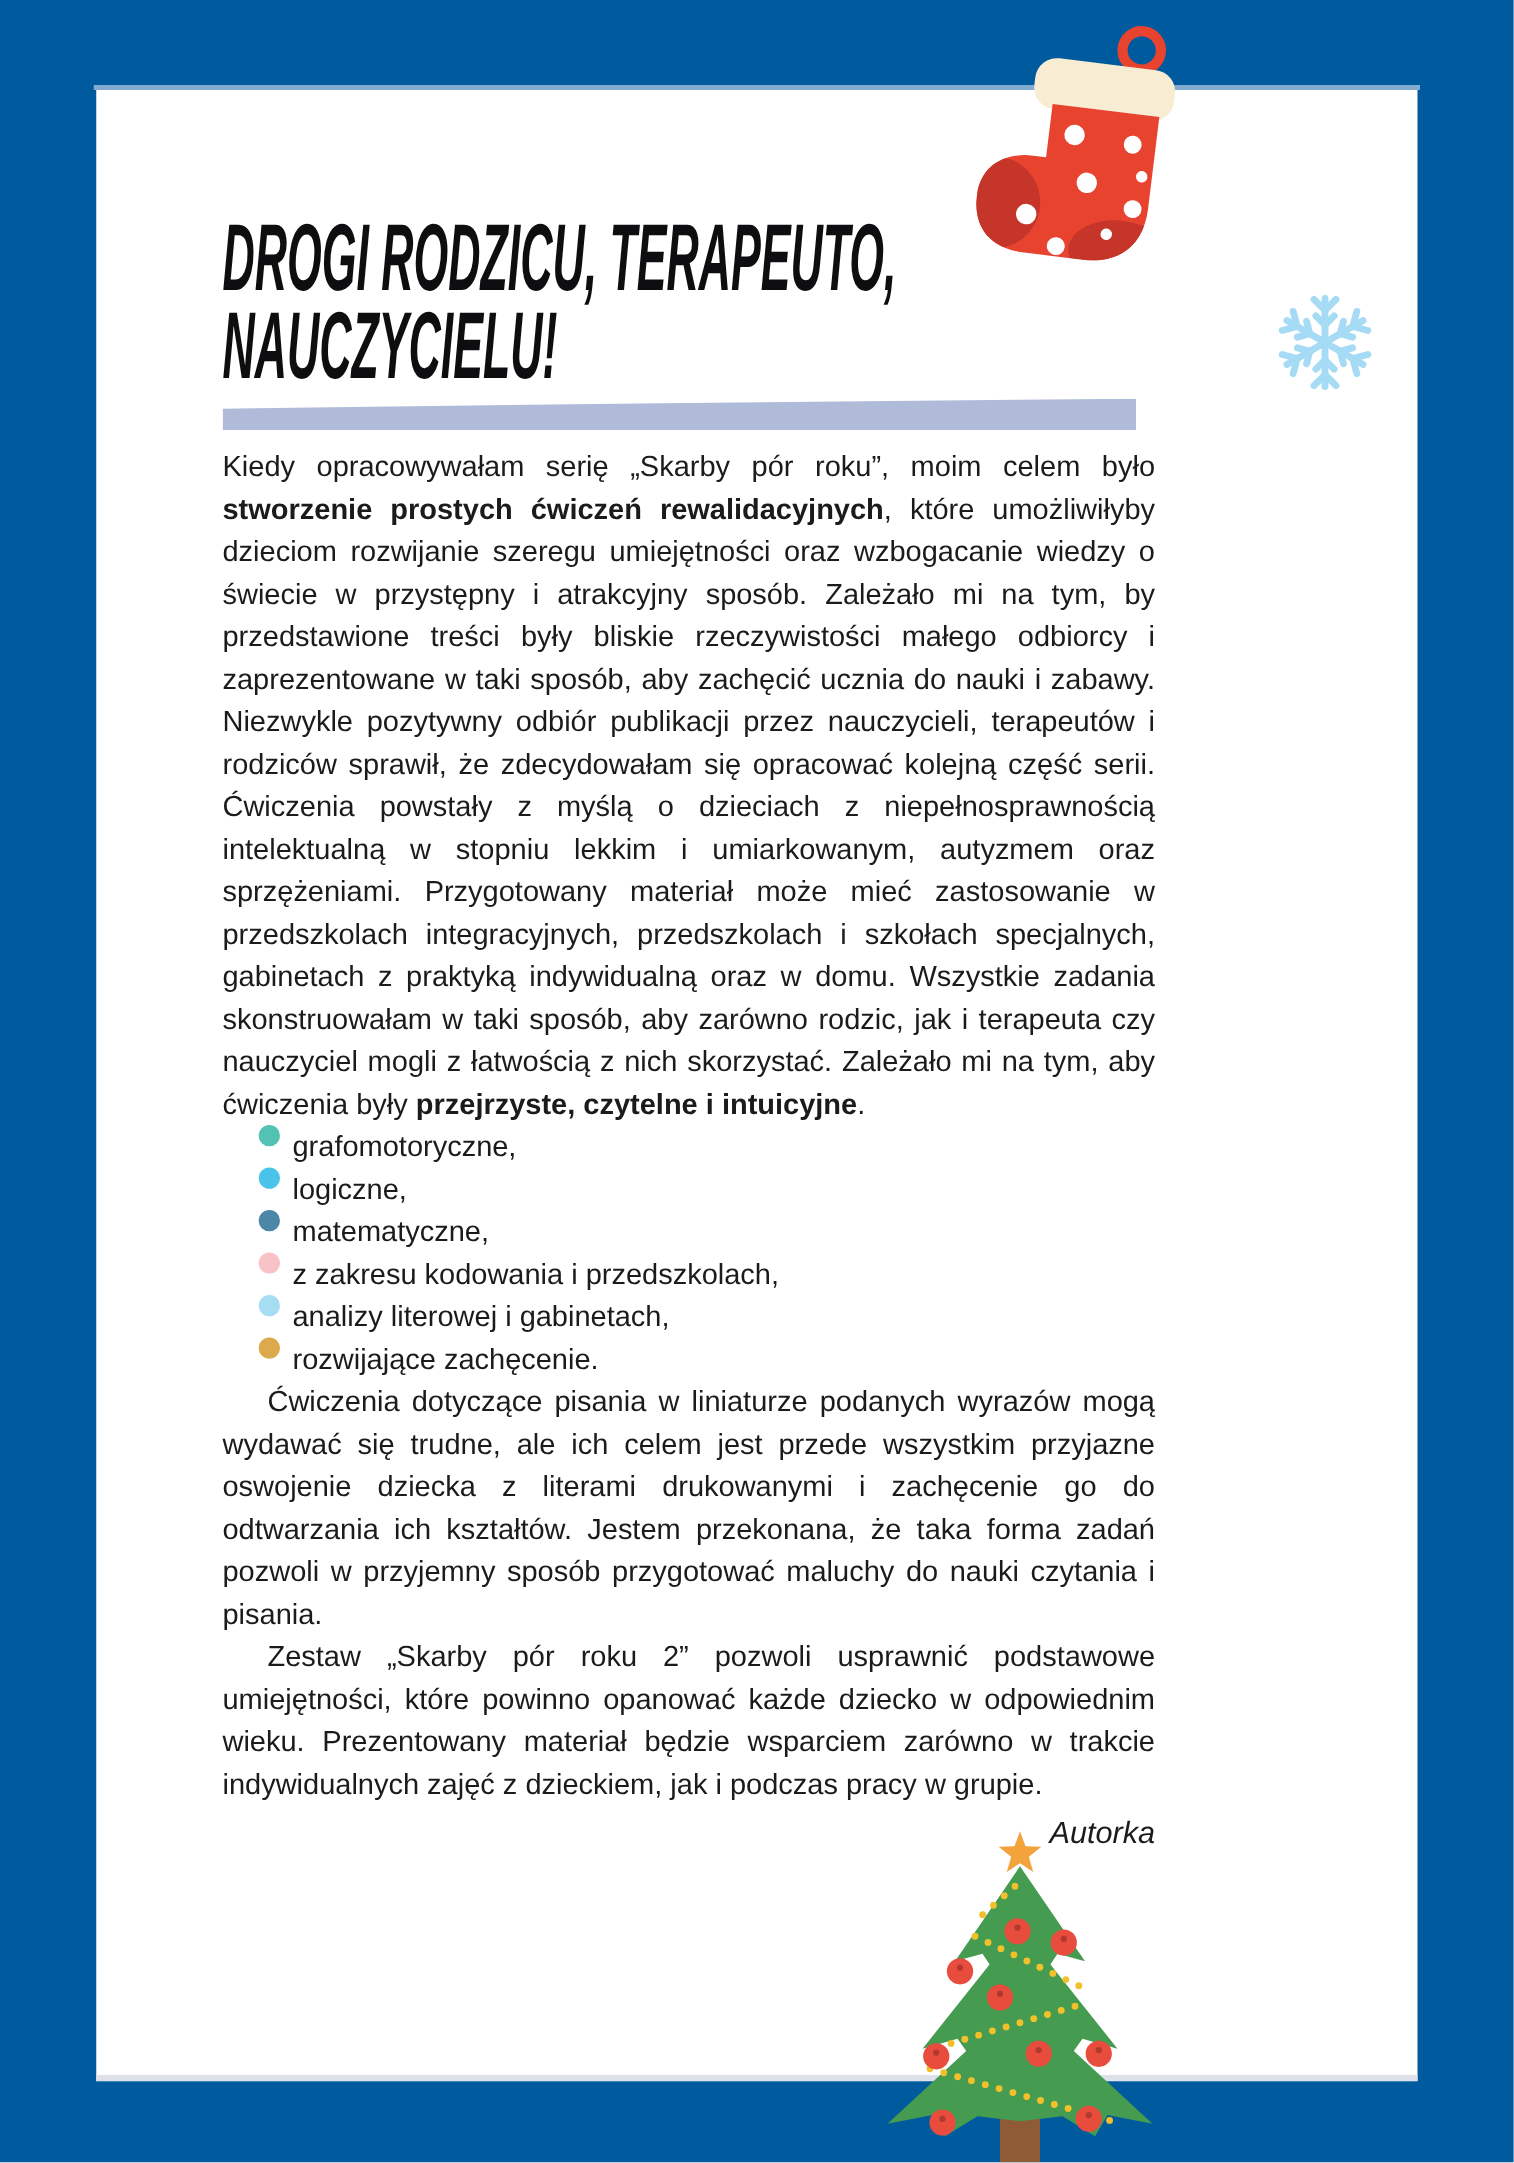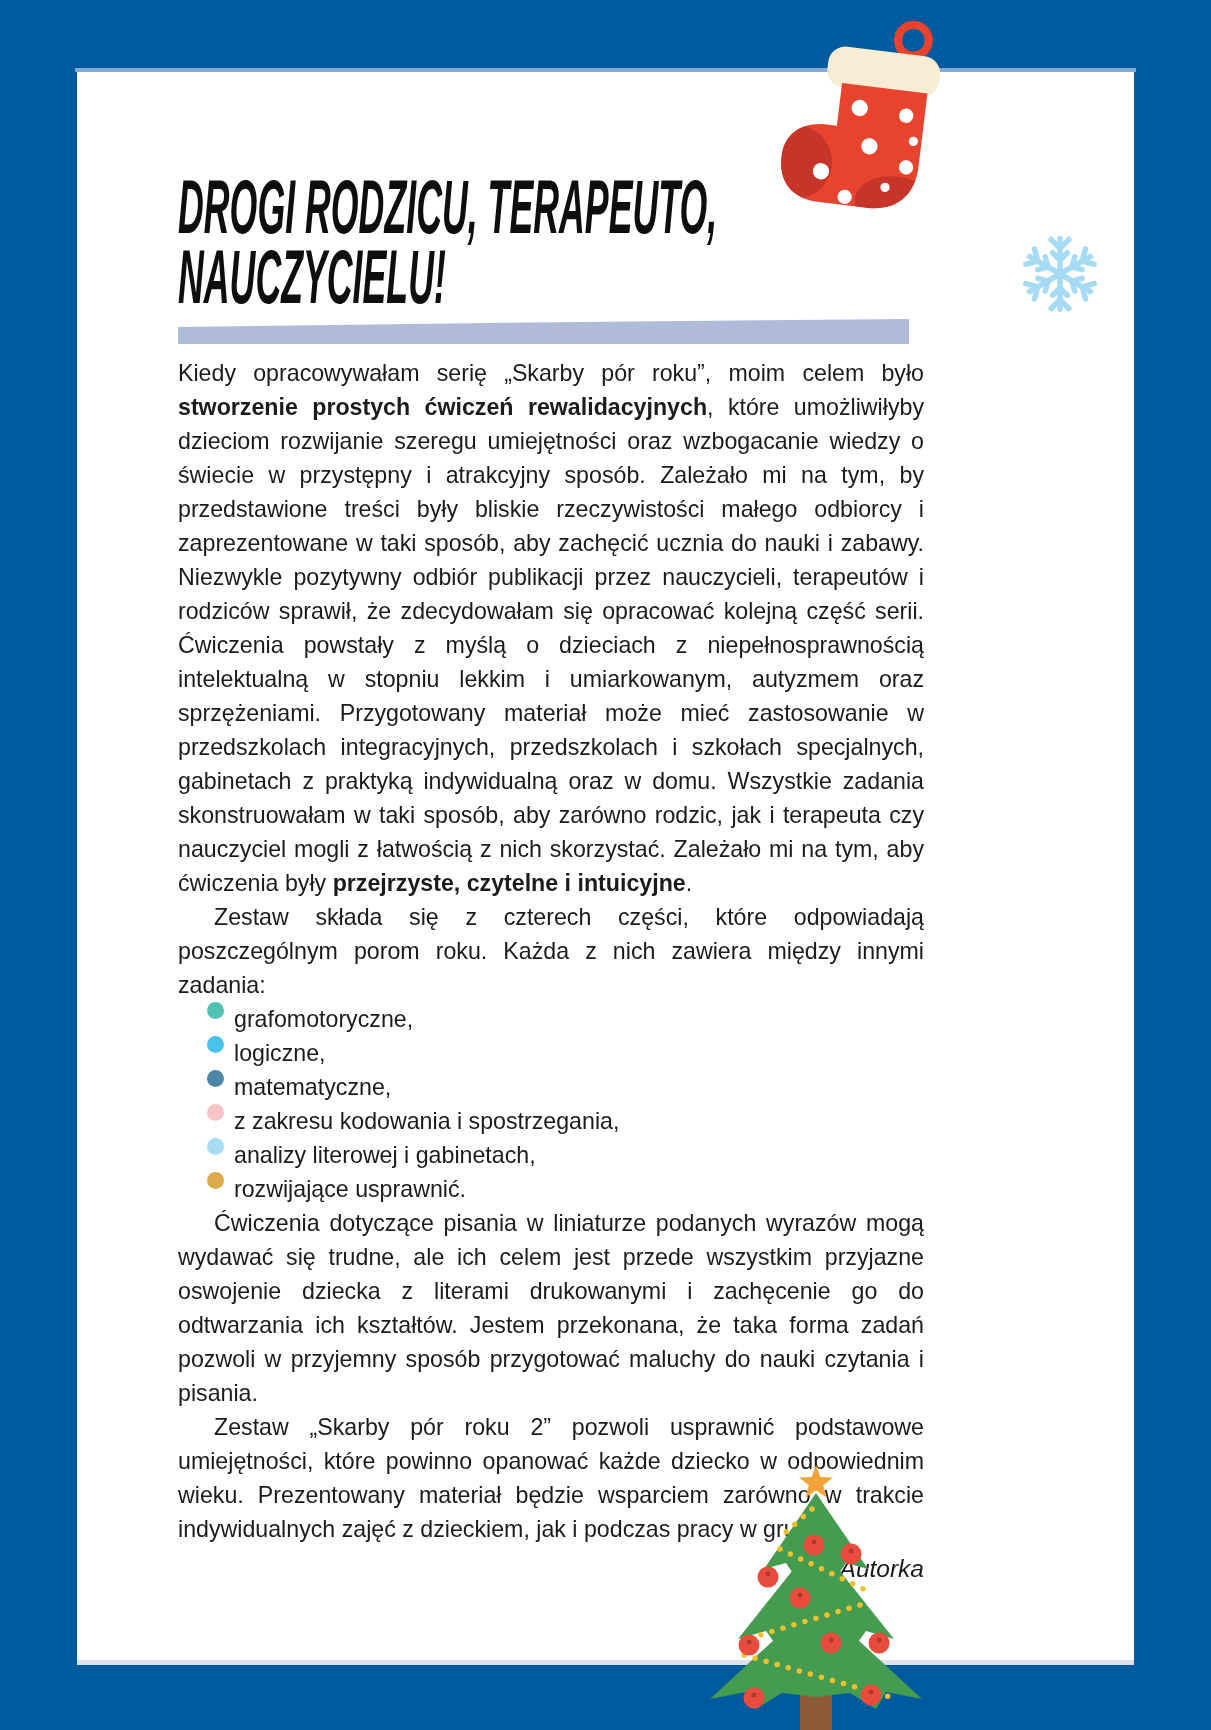--- a/index.html
+++ b/index.html
@@ -71,45 +71,44 @@
     <h1 class="doc-title">
       <span>DROGI RODZICU, TERAPEUTO,</span>
       <span>NAUCZYCIELU!</span>
     </h1>
 
     <div class="title-underline"></div>
 
     <div class="doc-body">
 
     <p class="para"><span class="">Kiedy opracowywałam serię „Skarby pór roku”, moim celem było </span><span class="bold">stworzenie prostych ćwiczeń rewalidacyjnych</span><span class="">, które umożliwiłyby dzieciom rozwijanie szeregu umiejętności oraz wzbogacanie wiedzy o świecie w przystępny i atrakcyjny sposób. Zależało mi na tym, by przedstawione treści były bliskie rzeczywistości małego odbiorcy i zaprezentowane w taki sposób, aby zachęcić ucznia do nauki i zabawy. Niezwykle pozytywny odbiór publikacji przez nauczycieli, terapeutów i rodziców sprawił, że zdecydowałam się opracować kolejną część serii. Ćwiczenia powstały z myślą o dzieciach z niepełnosprawnością intelektualną w stopniu lekkim i umiarkowanym, autyzmem oraz sprzężeniami. Przygotowany materiał może mieć zastosowanie w przedszkolach integracyjnych, przedszkolach i szkołach specjalnych, gabinetach z praktyką indywidualną oraz w domu. Wszystkie zadania skonstruowałam w taki sposób, aby zarówno rodzic, jak i terapeuta czy nauczyciel mogli z łatwością z nich skorzystać. Zależało mi na tym, aby ćwiczenia były </span><span class="bold">przejrzyste, czytelne i intuicyjne</span><span class="">.</span></p>
-        <p class="para indent"><span class="">Zestaw składa się z czterech części, które odpowiadają poszczególnym porom roku. Każda z nich zawiera między innymi zadania:</span></p>
         <ul class="bullets">
           <li>
             <span class="dot" style="background: rgb(82, 194, 178);"></span>
             <span>grafomotoryczne,</span>
           </li>
           <li>
             <span class="dot" style="background: rgb(73, 195, 234);"></span>
             <span>logiczne,</span>
           </li>
           <li>
             <span class="dot" style="background: rgb(76, 135, 167);"></span>
             <span>matematyczne,</span>
           </li>
           <li>
             <span class="dot" style="background: rgb(248, 195, 198);"></span>
-            <span>z zakresu kodowania i spostrzegania,</span>
+            <span>z zakresu kodowania i przedszkolach,</span>
           </li>
           <li>
             <span class="dot" style="background: rgb(167, 221, 243);"></span>
             <span>analizy literowej i gabinetach,</span>
           </li>
           <li>
             <span class="dot" style="background: rgb(220, 169, 76);"></span>
-            <span>rozwijające usprawnić.</span>
+            <span>rozwijające zachęcenie.</span>
           </li>
         </ul>
         <p class="para indent"><span class="">Ćwiczenia dotyczące pisania w liniaturze podanych wyrazów mogą wydawać się trudne, ale ich celem jest przede wszystkim przyjazne oswojenie dziecka z literami drukowanymi i zachęcenie go do odtwarzania ich kształtów. Jestem przekonana, że taka forma zadań pozwoli w przyjemny sposób przygotować maluchy do nauki czytania i pisania.</span></p>
         <p class="para indent"><span class="">Zestaw „Skarby pór roku 2” pozwoli usprawnić podstawowe umiejętności, które powinno opanować każde dziecko w odpowiednim wieku. Prezentowany materiał będzie wsparciem zarówno w trakcie indywidualnych zajęć z dzieckiem, jak i podczas pracy w grupie.</span></p>
         <p class="signature">Autorka</p>
       </div>
 
   </div>
 
   <div class="deco" style="left:780px;top:6px;width:165px;height:215px;">

